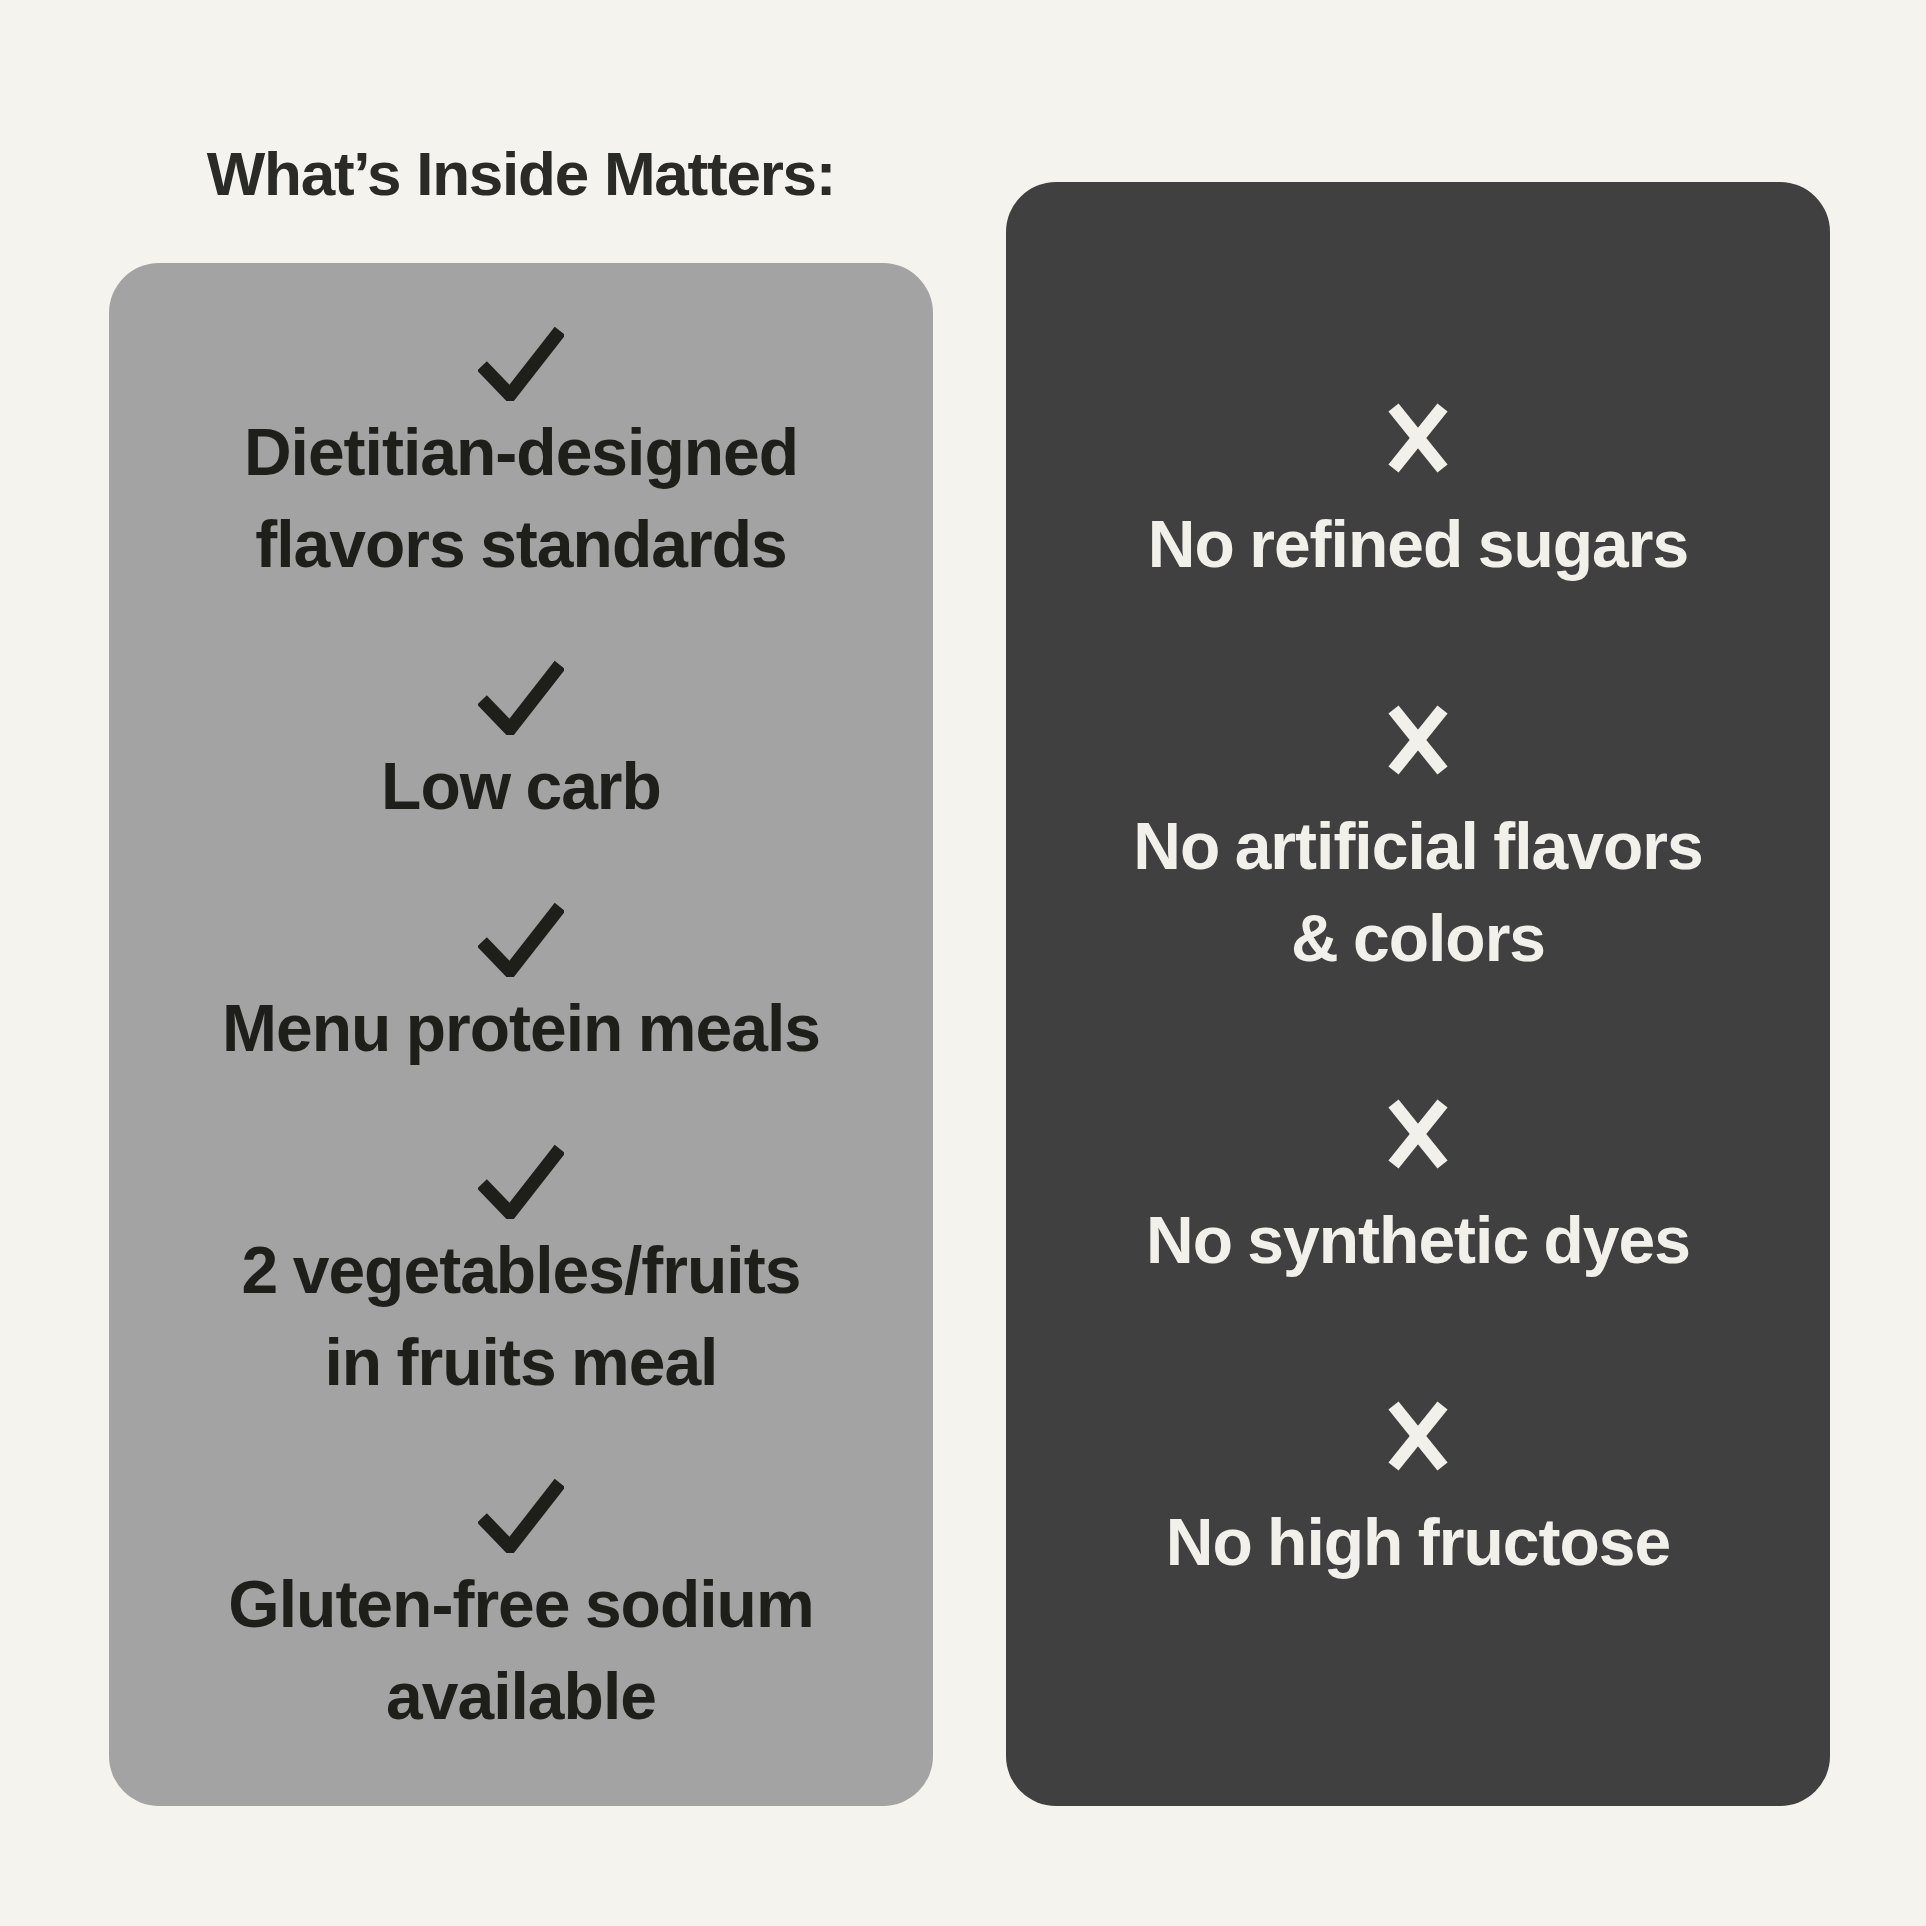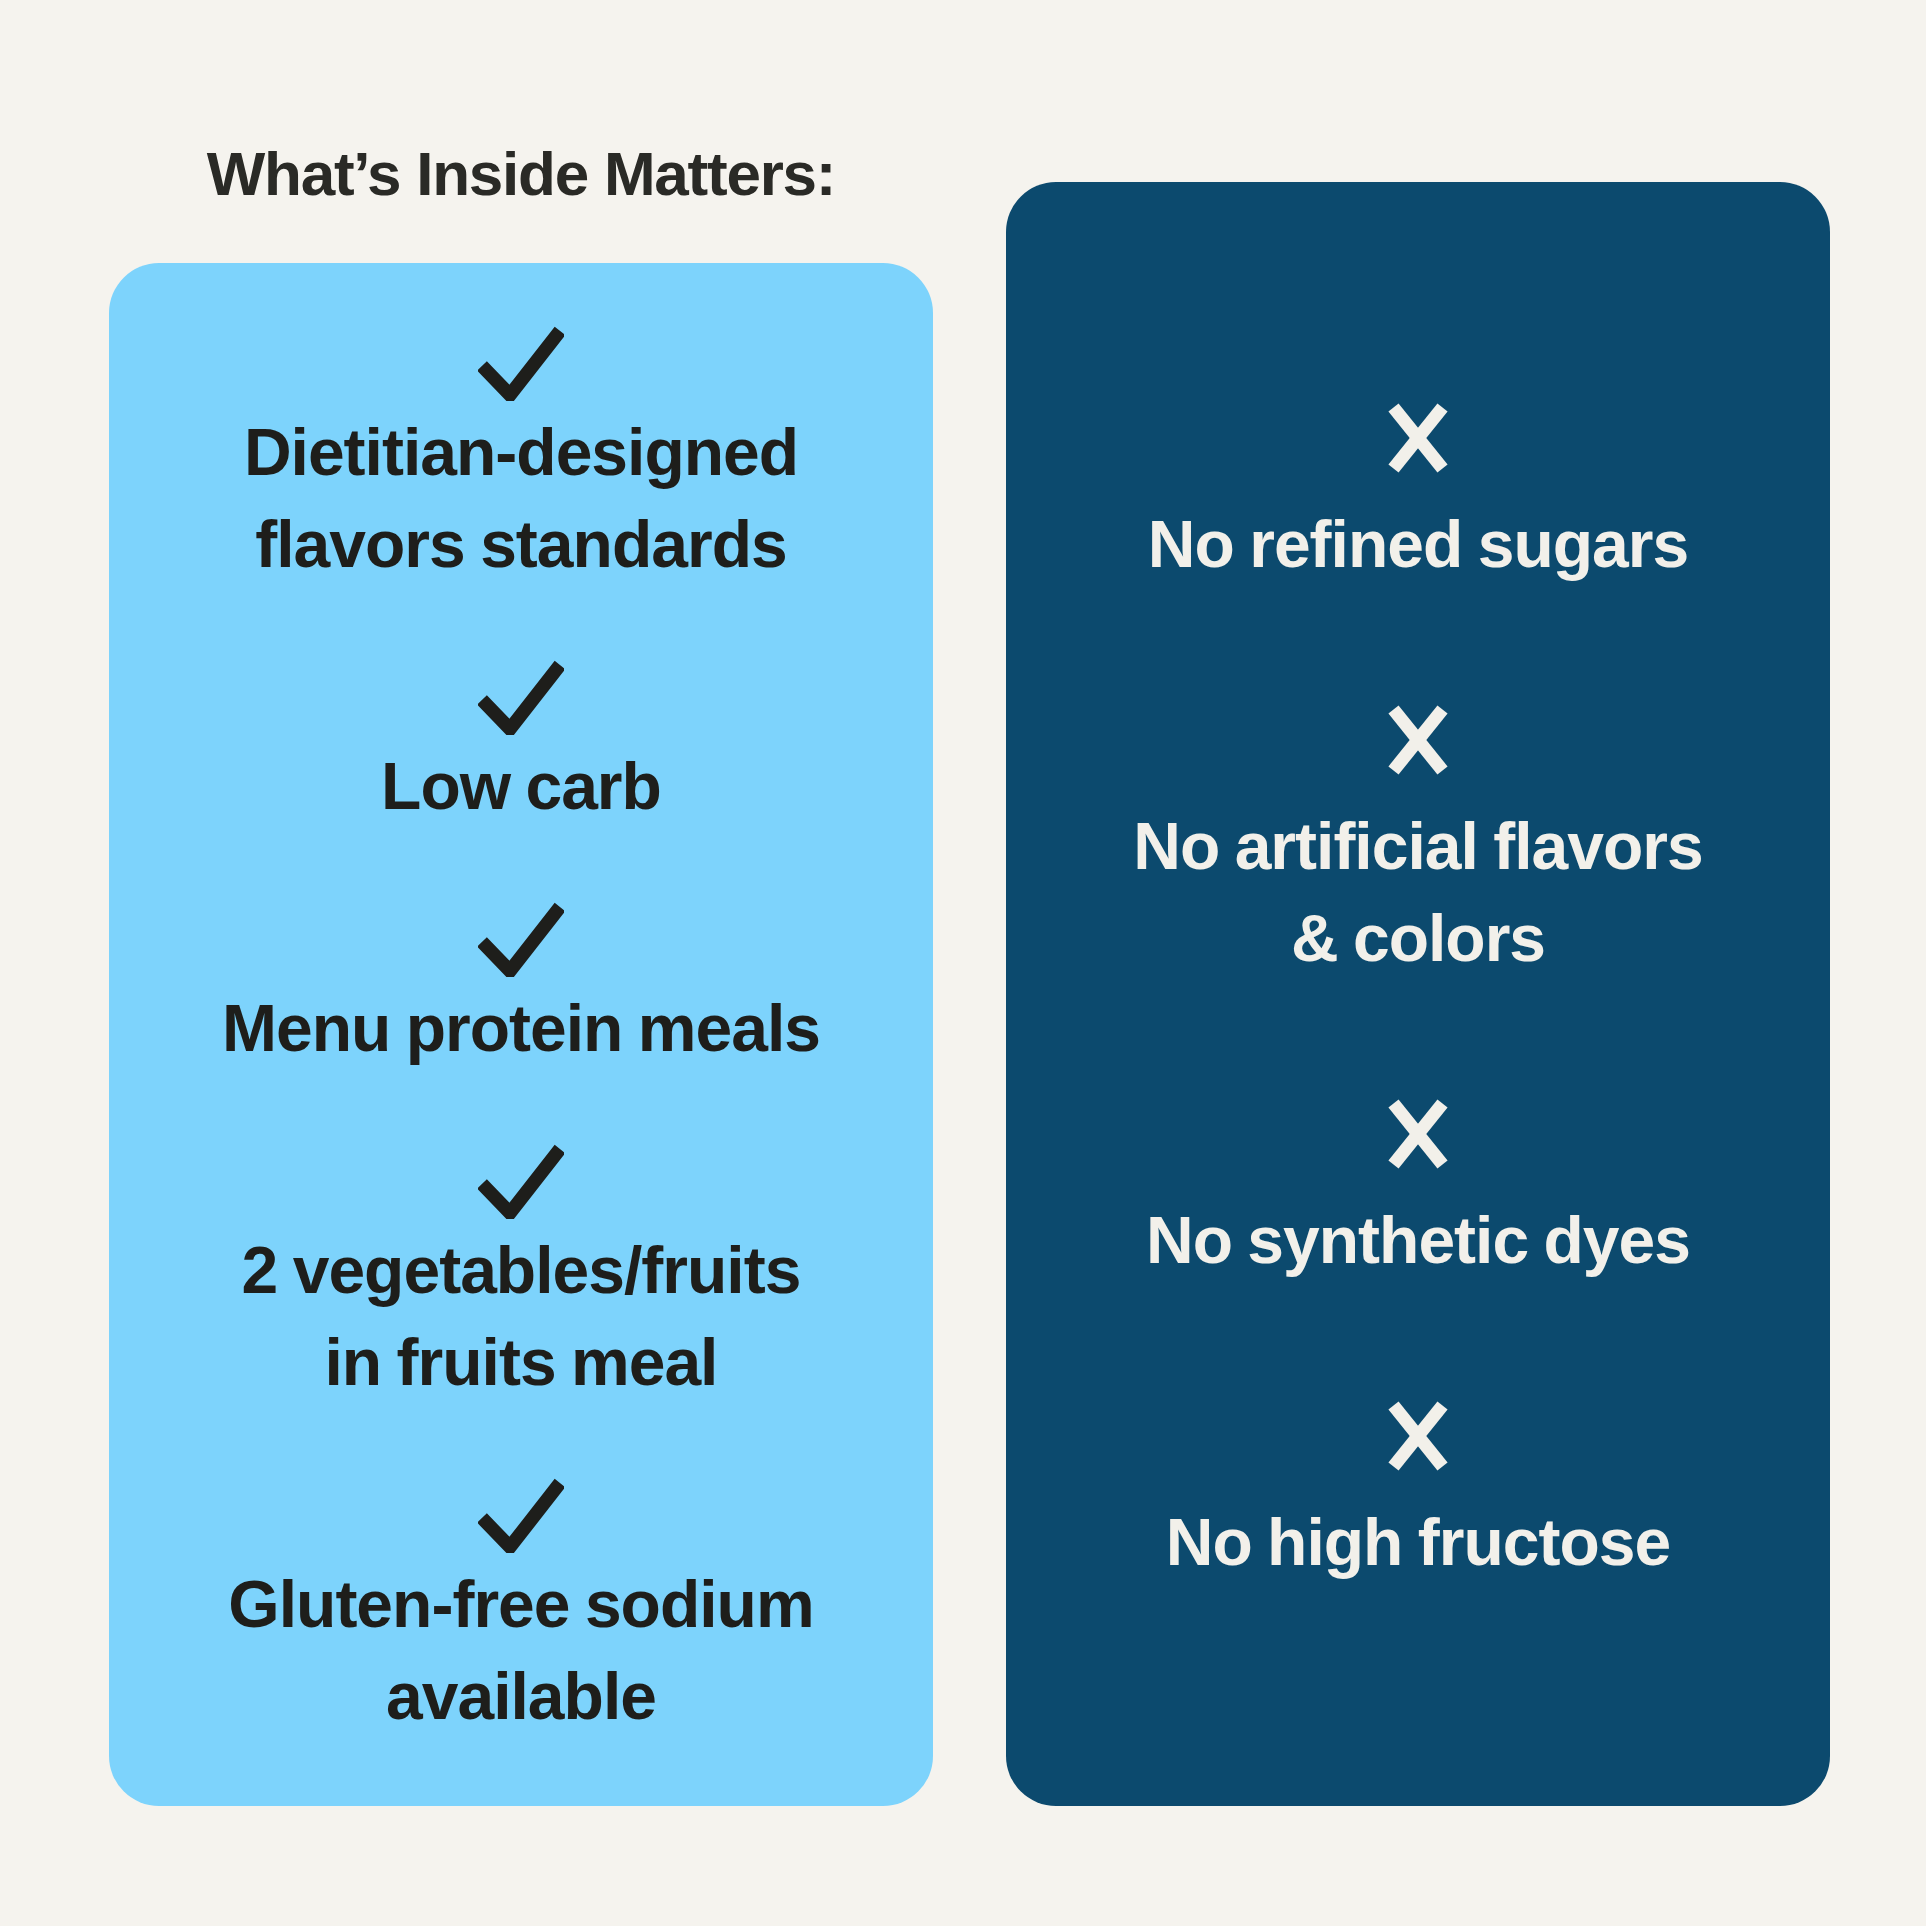--- a/index.html
+++ b/index.html
@@ -43,26 +43,26 @@
     width: 100%;
     flex: 1 1 auto;
     border-radius: 50px;
     display: flex;
     flex-direction: column;
     align-items: center;
     justify-content: center;
     padding: 30px 20px;
   }
   .card.yellow {
-    background: #7dd3fc;
+    background: #a3a3a3;
     color: #1E1E1B;
     gap: 70px;
   }
   .card.dark {
-    background: #0c4a6e;
+    background: #404040;
     color: #F2F0EA;
     gap: 113px;
     margin-top: 48px;
   }
   .item {
     display: flex;
     flex-direction: column;
     align-items: center;
   }
   .card.yellow .item-icon { margin-bottom: 5px; }

